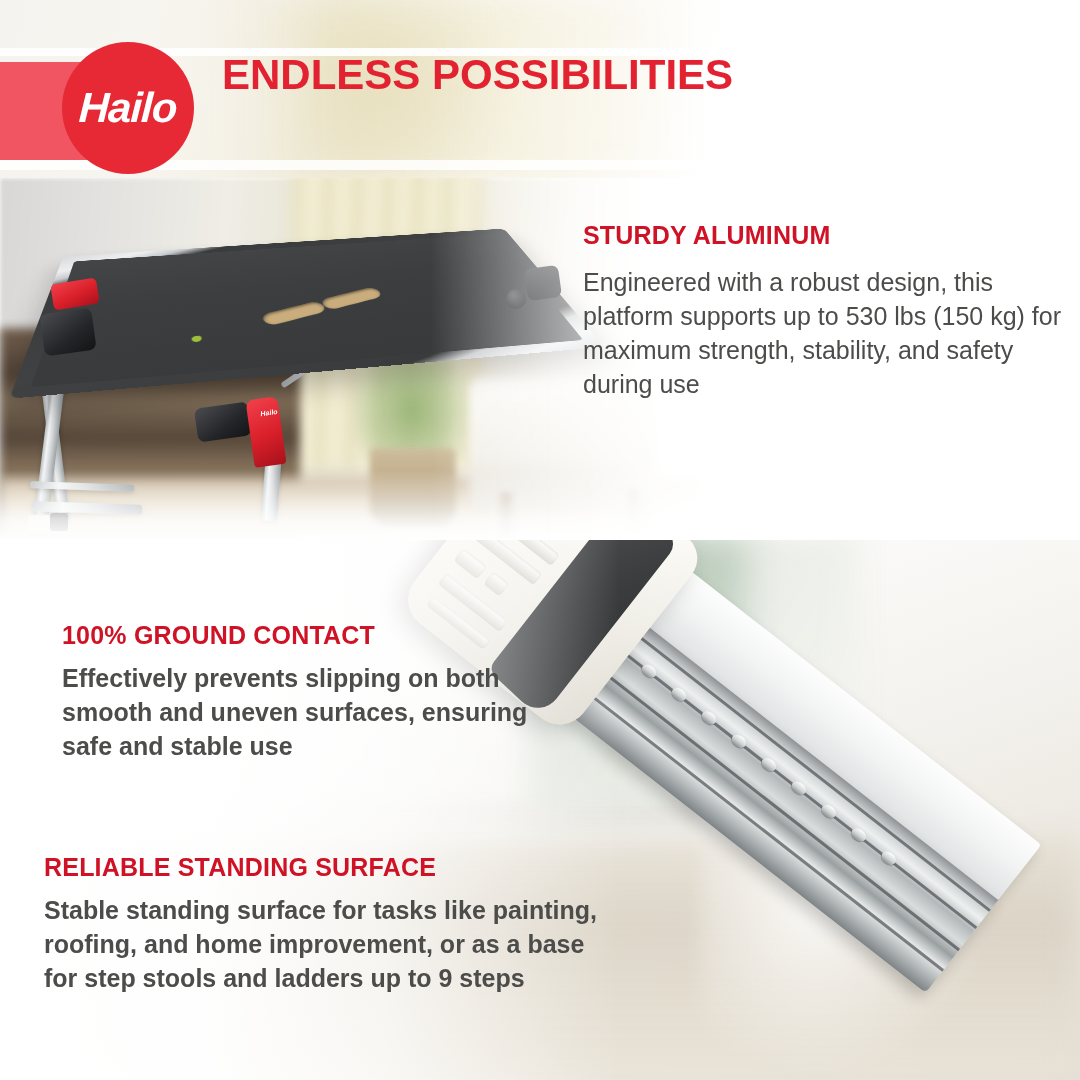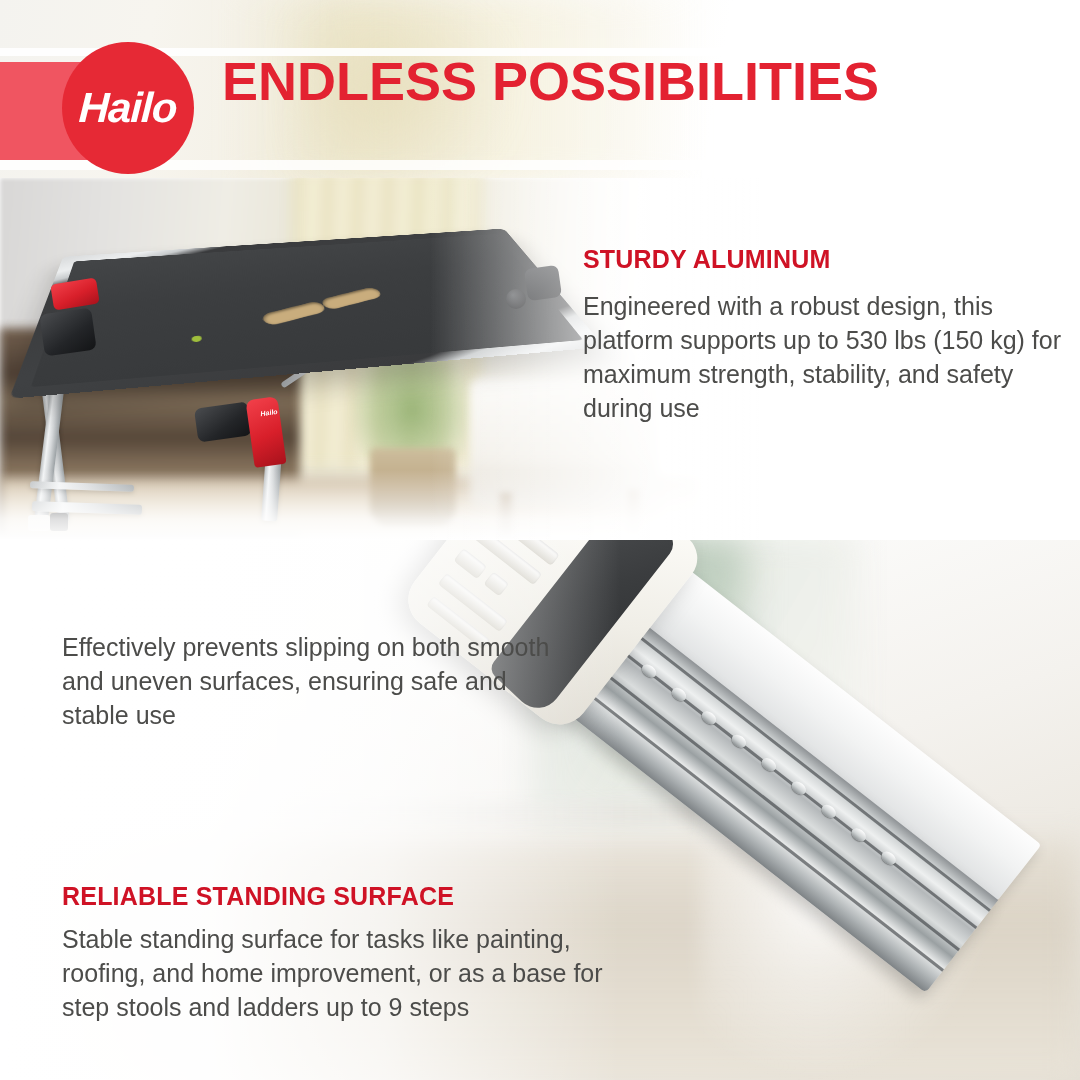--- a/index.html
+++ b/index.html
@@ -25,21 +25,21 @@
   .pinkband{position:absolute;left:0;top:62px;width:120px;height:98px;background:#f05561;}
 
   .logo{position:absolute;left:62px;top:42px;width:132px;height:132px;border-radius:50%;
         background:#e62935;display:flex;align-items:center;justify-content:center;}
   .logo-text{color:#fff;font-style:italic;font-weight:bold;font-size:42px;letter-spacing:-1px;
         transform:skewX(-3deg);line-height:1;}
 
   .hdr-titles{position:absolute;left:222px;top:48px;}
   .hdr-line1{font-size:32px;letter-spacing:1.2px;color:#4e4e4c;font-weight:400;line-height:1.1;
         white-space:nowrap;}
-  .hdr-line2{font-size:54px;letter-spacing:0px;color:#e32231;font-weight:bold;line-height:1.08;
+  .hdr-line2{font-size:42px;letter-spacing:0px;color:#e32231;font-weight:bold;line-height:1.08;
         margin-top:4px;white-space:nowrap;}
 
   
   .sec-top{position:absolute;left:0;top:178px;width:1080px;height:362px;overflow:hidden;background:#fff;}
 
   .rm-wall{position:absolute;left:0;top:0;width:640px;height:362px;
       background:linear-gradient(95deg,#d8d7d6 0%,#e3e2e0 16%,#efede5 34%,#e7e3d2 52%,#ece8d8 68%,#f6f4ee 84%,#ffffff 100%);
       filter:blur(2px);}
   .rm-curtain{position:absolute;left:292px;top:-10px;width:190px;height:300px;
       background:repeating-linear-gradient(92deg,rgba(233,226,190,.85) 0px,rgba(233,226,190,.85) 14px,rgba(245,240,214,.85) 14px,rgba(245,240,214,.85) 30px);
@@ -103,21 +103,21 @@
   .leg-c{left:246px;top:268px;width:16px;height:70px;transform:rotate(4deg);transform-origin:top center;}
   .leg-brace{left:12px;top:320px;width:110px;height:10px;transform:rotate(2deg);}
   .leg-brace2{left:10px;top:300px;width:104px;height:7px;transform:rotate(2deg);}
   .stay{position:absolute;left:262px;top:200px;width:112px;height:6px;
       background:linear-gradient(90deg,#aeb2b5,#eef0f1 40%,#b4b8bb);border-radius:3px;
       transform:rotate(-34deg);transform-origin:left center;}
   .foot-w{position:absolute;left:8px;top:332px;width:22px;height:16px;background:#efeee9;border-radius:3px;}
   .foot-d{position:absolute;left:30px;top:330px;width:18px;height:18px;background:#2b2c2e;border-radius:3px;}
 
   
-  .blk-top{position:absolute;left:583px;top:244px;width:480px;}
+  .blk-top{position:absolute;left:583px;top:220px;width:480px;}
 
   
   .sec-bot{position:absolute;left:0;top:540px;width:1080px;height:540px;overflow:hidden;
       background:linear-gradient(160deg,#ffffff 0%,#fcfcfb 28%,#f4f2ee 55%,#ebe7df 78%,#e4dfd5 100%);}
   .bb-win{position:absolute;left:530px;top:-10px;width:330px;height:300px;
       background:linear-gradient(120deg,rgba(208,216,208,.9) 0%,rgba(229,233,226,.85) 40%,rgba(246,246,242,.8) 100%);
       filter:blur(16px);}
   .bb-green{position:absolute;left:596px;top:0px;width:150px;height:230px;
       background:linear-gradient(180deg,rgba(176,196,178,.85),rgba(214,224,212,.2));filter:blur(18px);}
   .bb-floor{position:absolute;left:0px;top:300px;width:1080px;height:240px;
@@ -151,26 +151,26 @@
       border-radius:30px 26px 30px 30px;
       box-shadow:-6px 10px 26px rgba(0,0,0,.22);}
   .foot-rib{position:absolute;background:linear-gradient(180deg,rgba(255,255,255,.95),rgba(206,203,193,.75));
       border-radius:4px;box-shadow:inset 0 1px 2px rgba(0,0,0,.13);}
   .foot-dark{position:absolute;left:112px;top:6px;width:72px;height:224px;
       background:linear-gradient(120deg,#4c4e50 0%,#3b3d3f 45%,#2d2f31 100%);
       border-radius:6px 14px 26px 10px;transform:skewY(5deg);}
 
   
   .blk-b1{position:absolute;left:62px;top:620px;width:500px;}
-  .blk-b2{position:absolute;left:62px;top:852px;width:580px;margin-top:29px;}
+  .blk-b2{position:absolute;left:44px;top:852px;width:580px;}
 
   
   .feat-title{color:#cf1225;font-weight:bold;font-size:25px;line-height:1.22;letter-spacing:.2px;}
   .feat-body{color:#4c4c4a;font-size:25px;line-height:1.36;margin-top:14px;font-weight:400;}
-  .feat-body-tight{margin-top:10px;}
+  .feat-body-tight{margin-top:10px;font-weight:bold;}
 </style>
 </head>
 <body>
 
 <div class="page">
 
   <div class="header">
     <div class="hdr-warmglow"></div>
     <div class="hdr-blurshape"></div>
     <div class="hdr-rule-top"></div>
@@ -274,20 +274,21 @@
         <div class="foot-rib" style="left:20px;top:176px;width:78px;height:14px;"></div>
         <div class="foot-rib" style="left:24px;top:202px;width:72px;height:12px;"></div>
         <div class="foot-dark"></div>
       </div>
     </div>
 
     <div class="bb-fadeL"></div>
   </div>
 
   <div class="blk-b1">
+    <div class="feat-title">100% GROUND CONTACT</div>
     <div class="feat-body feat-body-tight">Effectively prevents slipping on both smooth and uneven surfaces, ensuring safe and stable use</div>
   </div>
 
   <div class="blk-b2">
     <div class="feat-title">RELIABLE STANDING SURFACE</div>
     <div class="feat-body feat-body-tight">Stable standing surface for tasks like painting, roofing, and home improvement, or as a base for step stools and ladders up to 9 steps</div>
   </div>
 
 </div>
 

